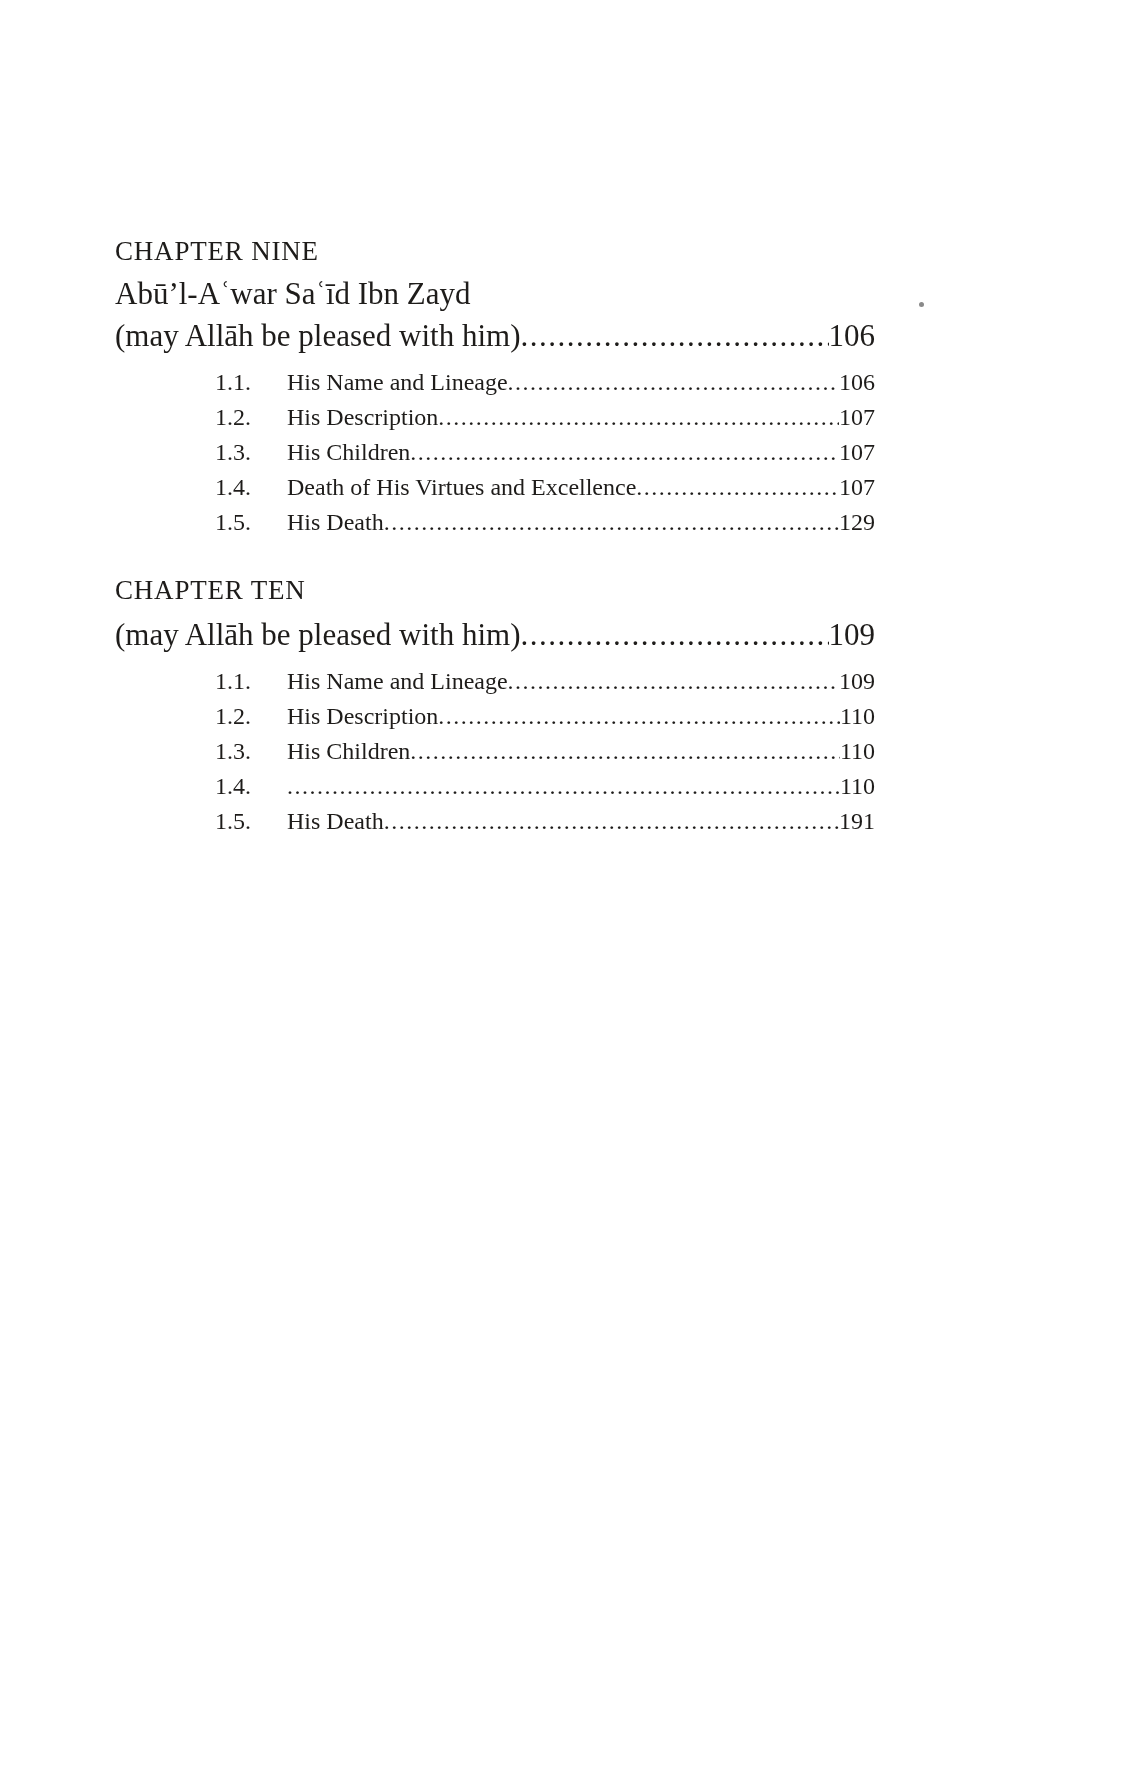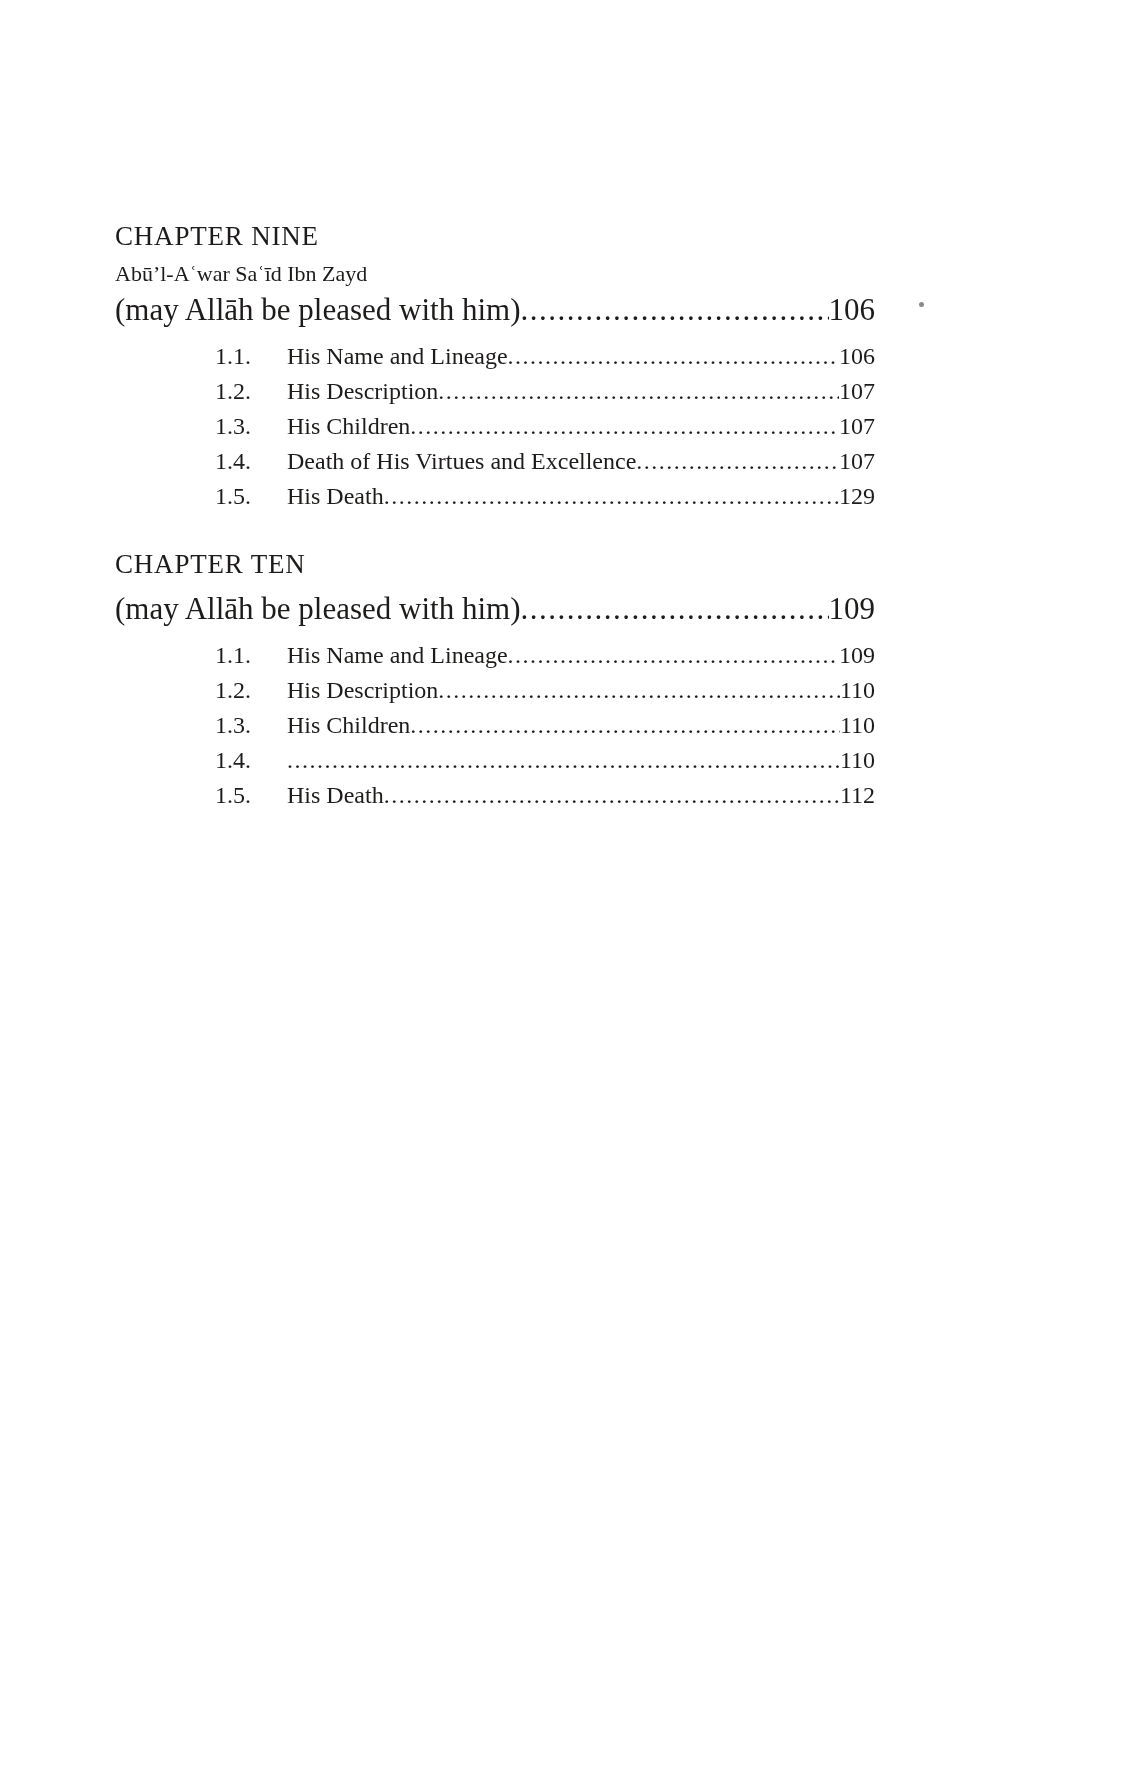--- a/index.html
+++ b/index.html
@@ -9,34 +9,34 @@
     height: 1788px;
     background: #ffffff;
     color: #1e1c1a;
     font-family: "Liberation Serif", serif;
     position: relative;
     overflow: hidden;
   }
   .page-content {
     position: absolute;
     left: 115px;
-    top: 220px;
+    top: 235px;
     width: 760px;
   }
   .chapter { margin: 0; }
   .chapter + .chapter { margin-top: 34px; }
   .chapter-heading {
     font-size: 27px;
     letter-spacing: 0.8px;
     line-height: 1.2;
     margin: 0 0 8px 0;
     font-weight: 400;
   }
   .chapter-title {
-    font-size: 22px;
+    font-size: 31px;
     line-height: 1.25;
     margin: 0 0 2px 0;
     font-weight: 400;
   }
   .toc-row {
     display: flex;
     align-items: baseline;
     width: 100%;
   }
   .subtitle-row {
@@ -155,19 +155,19 @@
     </div>
     <div class="toc-row entry-row">
       <span class="entry-num">1.4.</span>
       <span class="dots"></span>
       <span class="page-num">110</span>
     </div>
     <div class="toc-row entry-row">
       <span class="entry-num">1.5.</span>
       <span class="entry-label">His Death</span>
       <span class="dots"></span>
-      <span class="page-num">112</span>
+      <span class="page-num">191</span>
     </div>
   </section>
 
 </div>
 
 <div class="speck"></div>
 
 </body></html>

